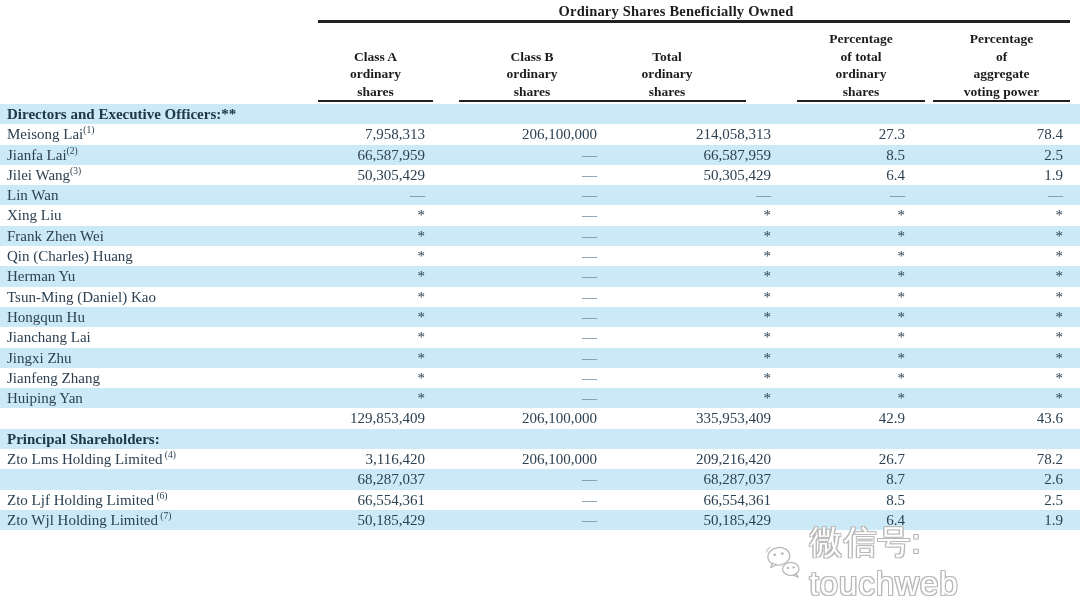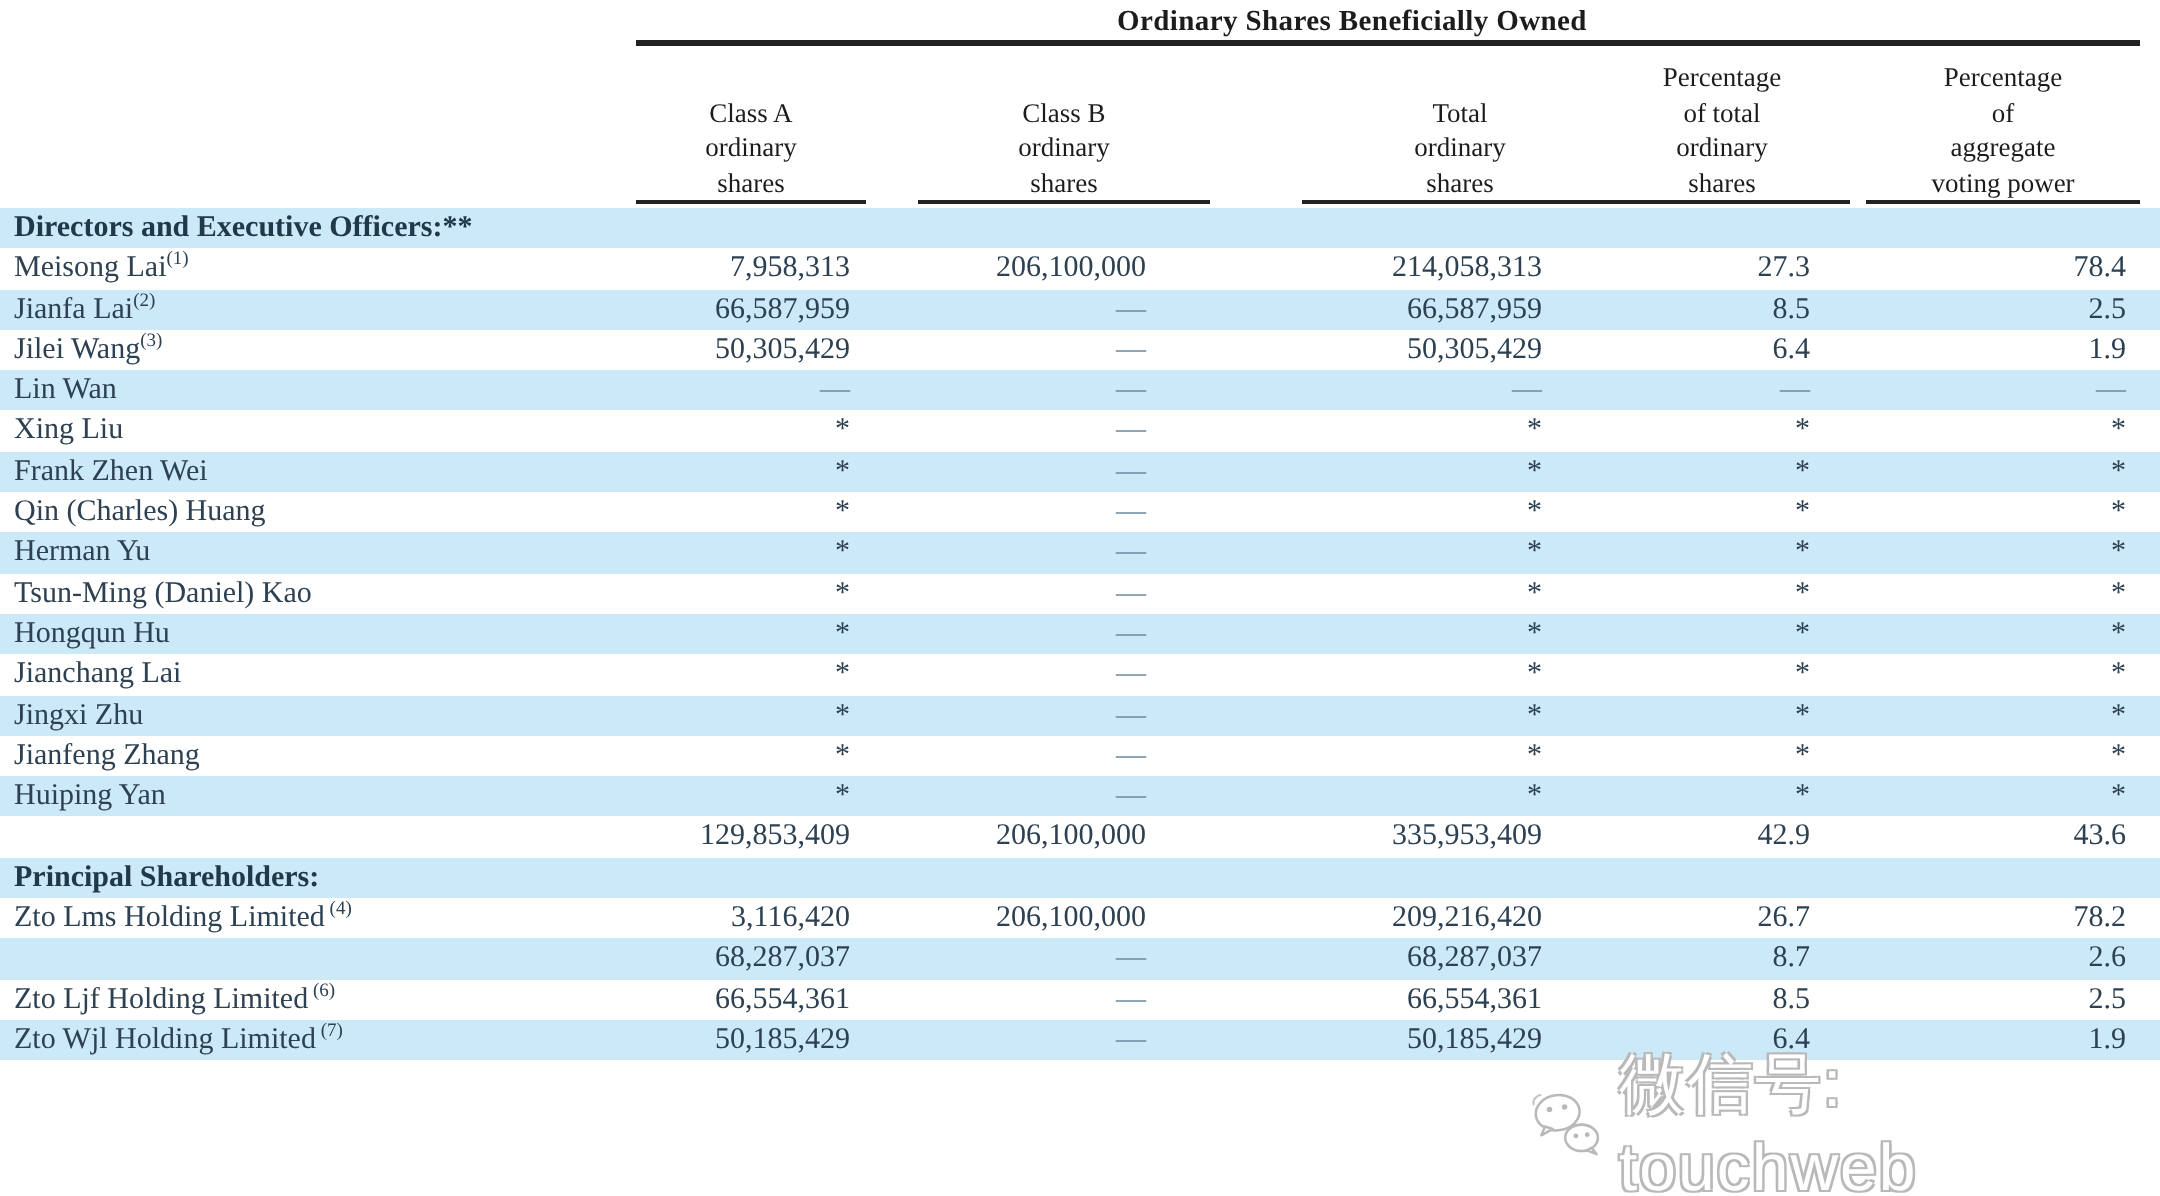--- a/index.html
+++ b/index.html
@@ -7,38 +7,38 @@
        font-family:"Liberation Serif","DejaVu Serif",serif;}
   .page{position:relative;width:856px;height:598px;background:#fff;}
 
   
   .group-title{position:absolute;left:446px;top:3px;width:460px;text-align:center;
     font-weight:bold;font-size:14.5px;color:#1c1c1c;letter-spacing:.2px;}
   .group-rule{position:absolute;left:318px;top:20px;width:752px;height:2.5px;background:#222;}
 
   
   .colh{position:absolute;bottom:0;display:flex;flex-direction:column;justify-content:flex-end;
-    text-align:center;font-weight:normal;font-size:13.5px;line-height:17.5px;color:#1c1c1c;
+    text-align:center;font-weight:bold;font-size:13.5px;line-height:17.5px;color:#1c1c1c;
     white-space:pre-line;border-bottom:2.5px solid #222;}
   .colhead-band{position:absolute;left:0;top:26px;width:1080px;height:76px;}
   .c0{left:318px;width:115px;}
   .c1{left:459px;width:146px;}
-  .c2{left:651px;width:158px;}
+  .c2{left:588px;width:158px;}
   .c3{left:797px;width:128px;}
   .c4{left:933px;width:137px;}
 
   
   .rows{position:absolute;left:0;top:104px;width:1080px;}
   .row{position:relative;width:1080px;height:20.3px;font-size:15px;color:#2d4152;}
   .row.blue{background:#cce9f8;}
   .row .name{position:absolute;left:7px;top:0;height:20.3px;line-height:20.3px;white-space:nowrap;}
   .row.section .name{font-weight:bold;color:#203848;text-align:center;}
   .row sup{font-size:9.5px;vertical-align:6px;line-height:0;}
   .row .v{position:absolute;top:0;height:20.3px;line-height:20.3px;text-align:right;white-space:nowrap;}
-  .va{right:655px;} .vb{right:507px;margin-left:11px;} .vt{right:309px;} .vpt{right:175px;} .vpv{right:17px;}
+  .va{right:655px;} .vb{right:483px;margin-left:11px;} .vt{right:309px;} .vpt{right:175px;} .vpv{right:17px;}
   .muted{color:#6d8ca2;}
 
   
   .watermark{position:absolute;left:765px;top:520px;display:flex;align-items:center;gap:8px;}
   .wm-text{font-family:"Liberation Sans","DejaVu Sans",sans-serif;font-size:33px;
     color:#ffffff;letter-spacing:1px;
     text-shadow:-1.2px -1.2px 0 #b9b9b9, 1.2px -1.2px 0 #b9b9b9,
                 -1.2px 1.2px 0 #b9b9b9, 1.2px 1.2px 0 #b9b9b9;}
 </style>
 </head>

